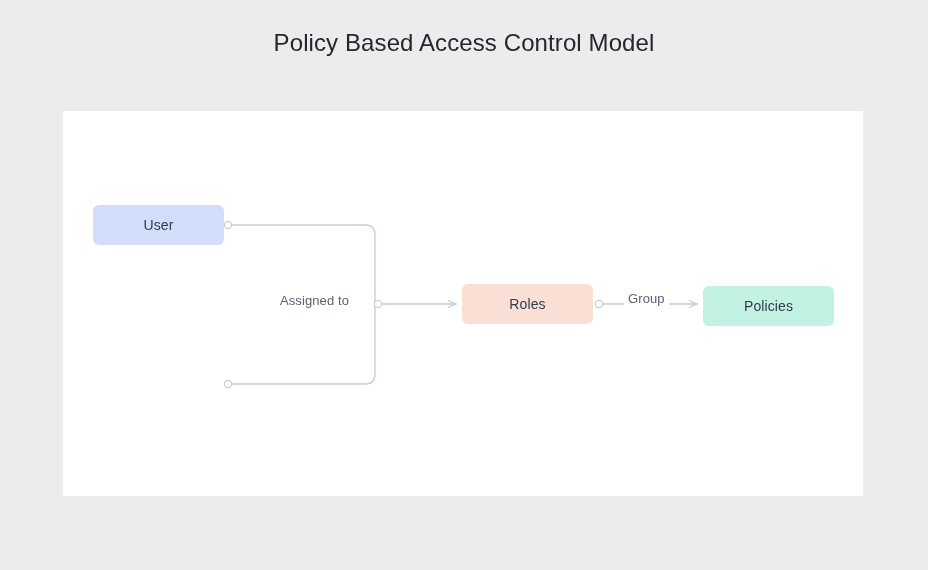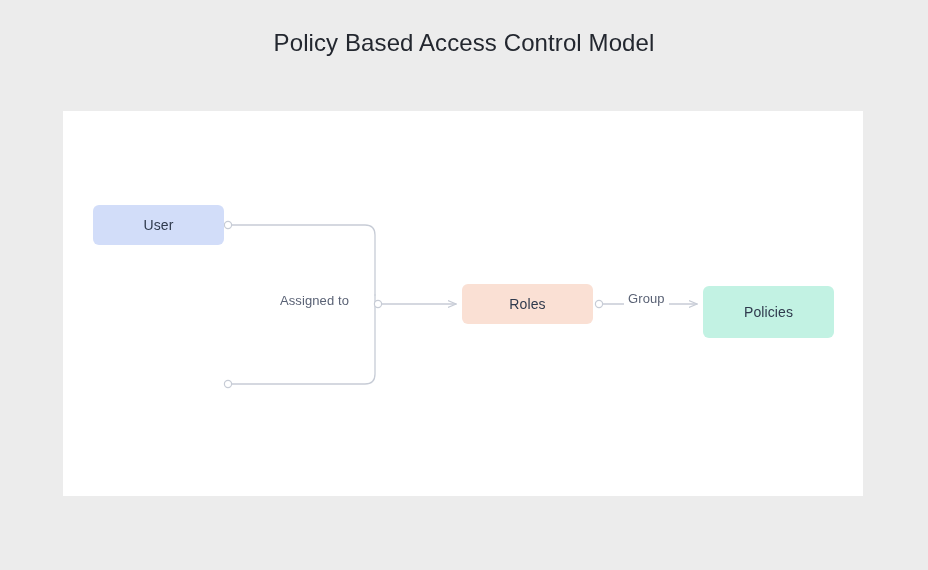--- a/index.html
+++ b/index.html
@@ -82,21 +82,21 @@
     width: 131px;
     height: 40px;
     background: #fae0d4;
     align-items: center;
   }
 
   .node-policies {
     left: 640px;
     top: 175px;
     width: 131px;
-    height: 52px;
+    height: 40px;
     background: #c2f2e3;
   }
 
   .edge-label {
     position: absolute;
     font-size: 13px;
     color: #5a6275;
     letter-spacing: 0.1px;
     white-space: nowrap;
     background: #ffffff;

